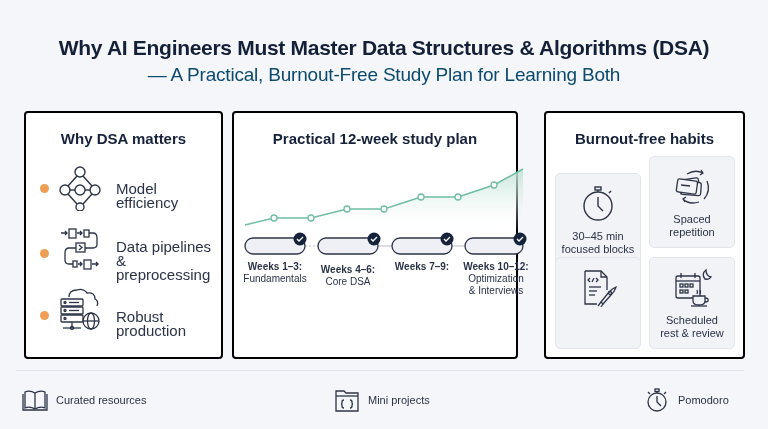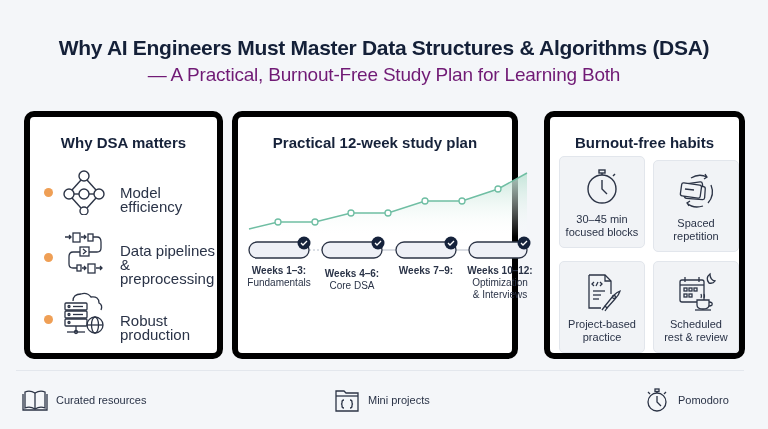--- a/index.html
+++ b/index.html
@@ -10,26 +10,26 @@
     color: #1a2436;
     position: relative;
   }
   .title {
     position: absolute; left: 0; top: 36px; width: 768px;
     text-align: center; font-size: 21px; font-weight: bold;
     color: #142038; letter-spacing: -0.3px;
   }
   .subtitle {
     position: absolute; left: 0; top: 64px; width: 768px;
-    text-align: center; font-size: 19px; color: #701a75;
+    text-align: center; font-size: 19px; color: #0c4a6e;
     letter-spacing: -0.2px;
   }
   .panel {
     position: absolute; background: #ffffff;
-    border: 6px solid #000000; border-radius: 10px; text-decoration: underline;
+    border: 2px solid #000000; border-radius: 4px; text-decoration: underline;
   }
   .panel-title {
     position: absolute; left: 0; width: 100%; text-align: center;
     font-size: 15px; font-weight: bold; color: #16223a;
   }
   #p-left { left: 24px; top: 111px; width: 199px; height: 248px; }
   #p-mid { left: 232px; top: 111px; width: 286px; height: 248px; }
   #p-right { left: 544px; top: 111px; width: 201px; height: 248px; }
 
   .why-item { position: absolute; left: 0; width: 100%; height: 50px; }
@@ -186,21 +186,21 @@
   </div>
   <div class="phase" style="left:224px;top:148px;width:76px;">
     <div class="wk">Weeks 10–12:</div>
     <div style="padding:0 6px;">Optimization &amp; Interviews</div>
   </div>
 </div>
 
 <div id="p-right" class="panel">
   <div class="panel-title" style="top:17px;text-align:center;">Burnout-free habits</div>
 
-  <div class="tile" style="left:9px;top:39px;">
+  <div class="tile" style="left:9px;top:60px;">
     <svg class="tile-icon" viewBox="0 0 40 40">
       <g fill="none" stroke="#2c3446" stroke-width="1.4">
         <circle cx="19" cy="22" r="14"></circle>
           <rect x="16" y="3" width="6" height="3"></rect>
           <line x1="19" y1="6" x2="19" y2="8"></line>
         <line x1="30" y1="9" x2="32" y2="7"></line>
           <polyline points="19,13 19,22 24,27"></polyline>
       </g>
     </svg>
     <div class="tile-label">
@@ -234,24 +234,20 @@
           <path d="M22 3 V9 H28"></path>
         <path d="M11 10 L9 12 L11 14 M15 10 L13 14 M17 10 L19 12 L17 14"></path>
         <line x1="10" y1="19" x2="22" y2="19"></line>
           <line x1="10" y1="23" x2="18" y2="23"></line>
           <line x1="10" y1="27" x2="16" y2="27"></line>
         <path d="M22 34 L30 24 Q34 20 37 19 Q36 23 32 27 L24 36 Z"></path>
         <circle cx="31" cy="25" r="1.5"></circle>
           <path d="M22 34 L19 38 M24 36 L22 39"></path>
       </g>
     </svg>
-    <div class="tile-label">
-      <div>Project-based</div>
-      <div>practice</div>
-    </div>
   </div>
 
   <div class="tile" style="left:103px;top:144px;">
     <svg class="tile-icon" viewBox="0 0 40 40">
       <g fill="none" stroke="#2c3446" stroke-width="1.3">
         <rect x="3" y="8" width="24" height="22" rx="2"></rect>
           <line x1="3" y1="13" x2="27" y2="13"></line>
         <line x1="8" y1="5" x2="8" y2="10"></line>
           <line x1="22" y1="5" x2="22" y2="10"></line>
         <rect x="7" y="16" width="3" height="3"></rect>

